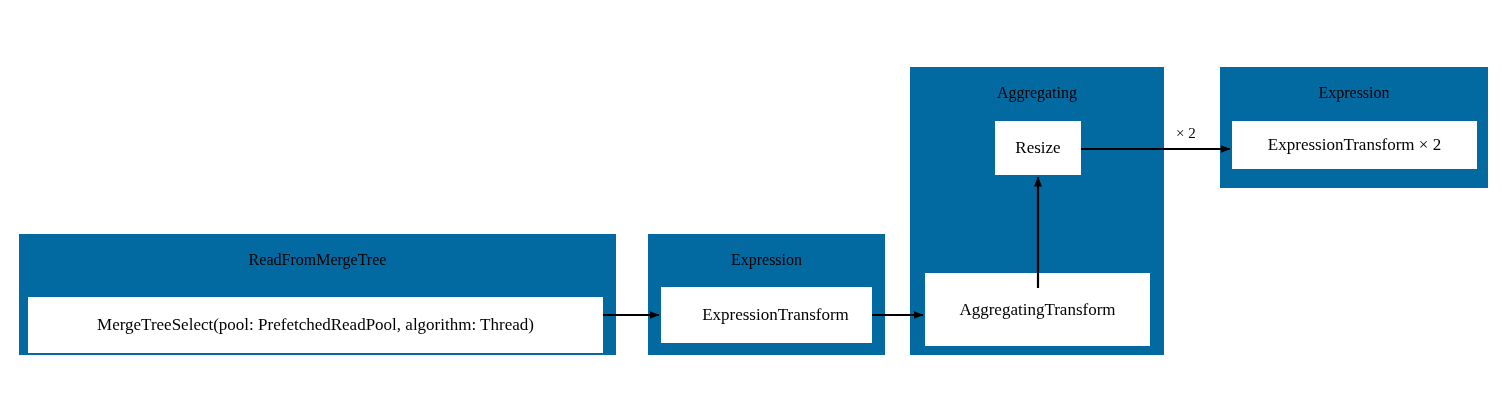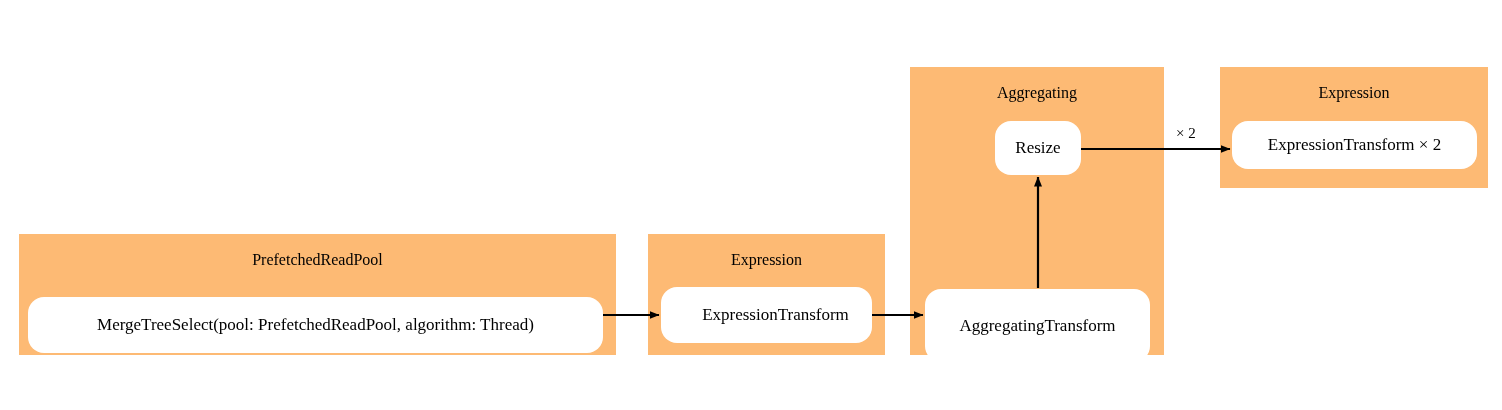--- a/index.html
+++ b/index.html
@@ -11,21 +11,21 @@
   #canvas {
     position: relative;
     width: 1502px;
     height: 410px;
     background: #ffffff;
     font-family: "Liberation Serif", "DejaVu Serif", serif;
     overflow: hidden;
   }
   .cluster {
     position: absolute;
-    background: #fdba74;
+    background: #0369a1;
     box-sizing: border-box;
   }
   .cluster-title {
     position: absolute;
     left: 0;
     right: 0;
     text-align: center;
     font-size: 16px;
     color: #000000;
     line-height: 1;
@@ -34,21 +34,20 @@
   .node {
     position: absolute;
     background: #ffffff;
     box-sizing: border-box;
     display: flex;
     align-items: center;
     justify-content: center;
     font-size: 17px;
     color: #000000;
     white-space: nowrap;
-    border-radius: 16px;
   }
   .edge-layer {
     position: absolute;
     left: 0;
     top: 0;
     width: 1502px;
     height: 410px;
     pointer-events: none;
   }
   .edge-label {
@@ -58,40 +57,40 @@
     white-space: nowrap;
     line-height: 1;
   }
 </style>
 </head>
 <body>
 
 <div id="canvas">
 
   <div class="cluster" style="left:19px; top:234px; width:597px; height:121px;">
-    <div class="cluster-title" style="top:18px;">PrefetchedReadPool</div>
+    <div class="cluster-title" style="top:18px;">ReadFromMergeTree</div>
   </div>
   <div class="node" style="left:28px; top:297px; width:575px; height:56px;">
     <span>MergeTreeSelect(pool: PrefetchedReadPool, algorithm: Thread)</span>
   </div>
 
   <div class="cluster" style="left:648px; top:234px; width:237px; height:121px;">
     <div class="cluster-title" style="top:18px;">Expression</div>
   </div>
   <div class="node" style="left:661px; top:287px; width:211px; height:56px;padding-left:18px;">
     <span>ExpressionTransform</span>
   </div>
 
   <div class="cluster" style="left:910px; top:67px; width:254px; height:288px;">
     <div class="cluster-title" style="top:18px;">Aggregating</div>
   </div>
   <div class="node" style="left:995px; top:121px; width:86px; height:54px;">
     <span>Resize</span>
   </div>
-  <div class="node" style="left:925px; top:289px; width:225px; height:73px;">
+  <div class="node" style="left:925px; top:273px; width:225px; height:73px;">
     <span>AggregatingTransform</span>
   </div>
 
   <div class="cluster" style="left:1220px; top:67px; width:268px; height:121px;">
     <div class="cluster-title" style="top:18px;">Expression</div>
   </div>
   <div class="node" style="left:1232px; top:121px; width:245px; height:48px;">
     <span>ExpressionTransform × 2</span>
   </div>
 

